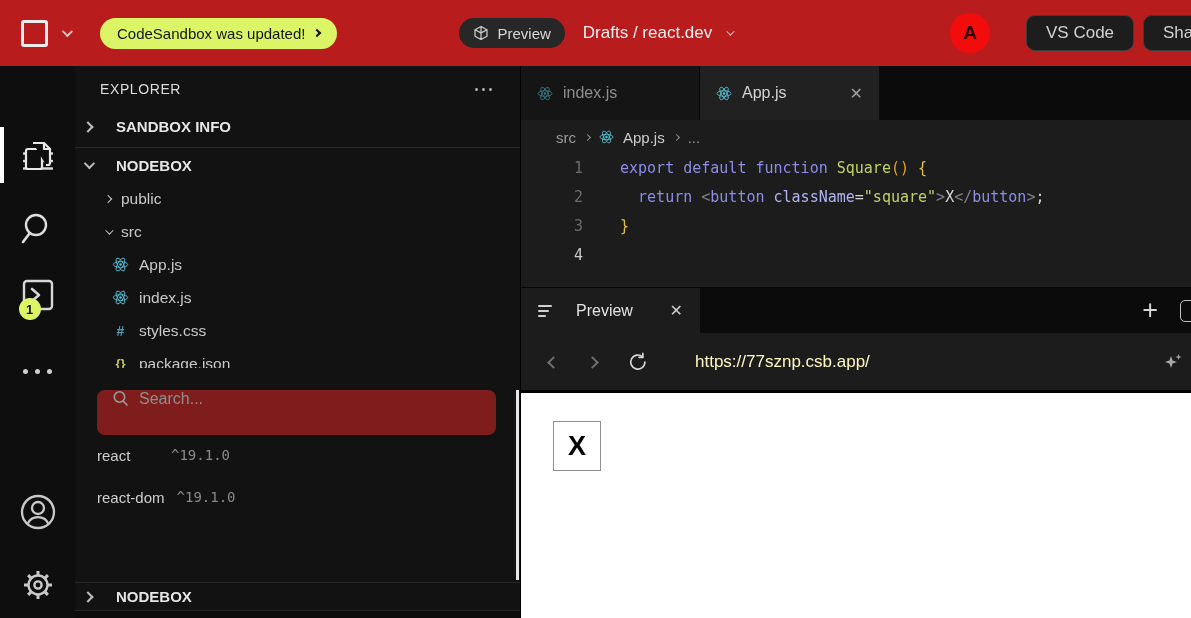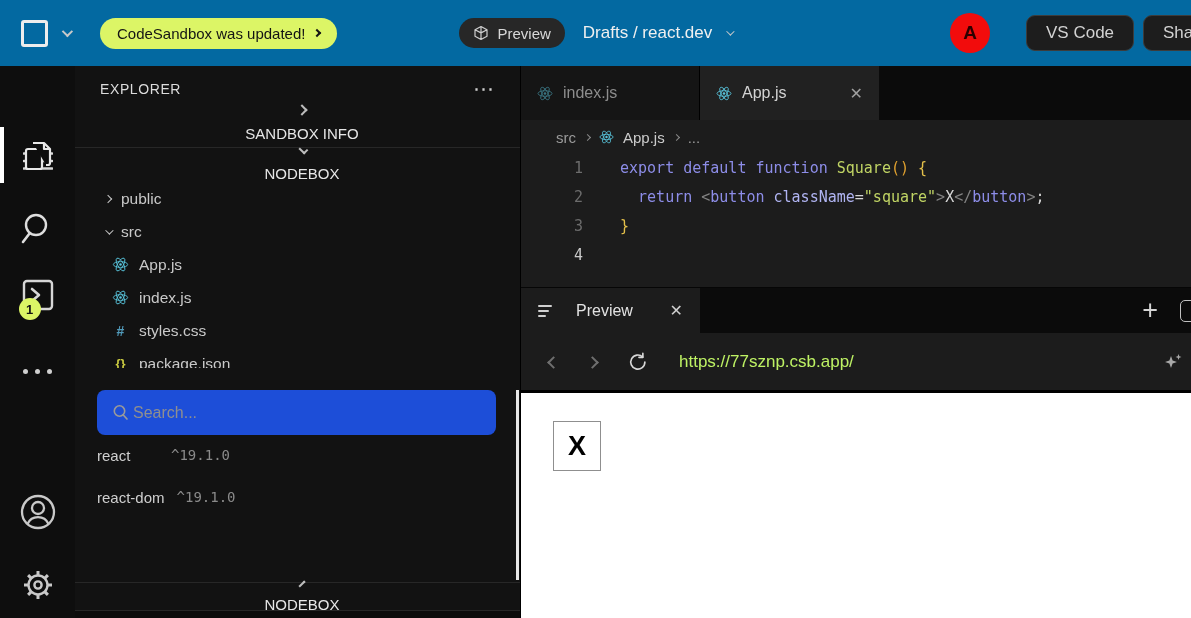--- a/index.html
+++ b/index.html
@@ -1,20 +1,20 @@
 <!DOCTYPE html>
 <html><head>
 <meta charset="utf-8">
 <style>
   * { box-sizing: border-box; margin: 0; padding: 0; }
   html,body { width:1191px; height:618px; overflow:hidden; background:#000;
     font-family:"Liberation Sans", sans-serif; }
 
   
-  .topbar { height:66px; background:#0369a1; display:flex; align-items:center; position:relative; }
+  .topbar { height:66px; background:#b91c1c; display:flex; align-items:center; position:relative; }
   .logo-box { width:27px; height:27px; border:3px solid #ededed; border-radius:3px; margin-left:21px; }
   .chev { display:inline-block; width:8px; height:8px; border-right:2px solid #c9c9c9; border-bottom:2px solid #c9c9c9; }
   .chev.down { transform:rotate(45deg) translateY(-2px); }
   .chev.right { transform:rotate(-45deg); }
   .chev.left  { transform:rotate(135deg); }
   .chev.small { width:6px; height:6px; border-width:1.5px; }
   .topbar .logo-chev { margin-left:14px; }
   .update-pill { margin-left:30px; height:31px; display:flex; align-items:center; gap:9px;
     background:#dcf566; color:#141414; border-radius:16px; padding:0 17px; font-size:15px; cursor:pointer; }
   .update-pill .chev { border-color:#141414; width:6px; height:6px; border-width:2px; }
@@ -43,36 +43,36 @@
     display:flex; align-items:center; justify-content:center; }
   .dots3 { display:flex; gap:7px; }
   .dots3 i { width:5px; height:5px; border-radius:50%; background:#cfcfcf; }
 
   
   .sidebar { width:446px; background:#121212; border-right:1px solid #000; flex:none;
     display:flex; flex-direction:column; position:relative; }
   .sb-header { height:40px; display:flex; align-items:center; justify-content:space-between;
     padding:6px 24px 0 25px; color:#dcdcdc; font-size:14px; letter-spacing:.6px; }
   .sb-more { color:#cfcfcf; font-size:21px; letter-spacing:2px; line-height:10px; cursor:pointer; }
-  .sec-row { display:flex; align-items:center; gap:11px; padding-left:9px;
-    color:#e6e6e6; font-size:15px; font-weight:400; cursor:pointer;flex-direction:column; }
+  .sec-row { display:flex; align-items:center; gap:24px; padding-left:9px;
+    color:#e6e6e6; font-size:15px; font-weight:700; cursor:pointer; }
   .sec-row .chev { border-color:#bdbdbd; }
   .row-sandboxinfo { height:42px; border-bottom:1px solid #272727; }
   .row-nodebox { height:34px; }
   .tree { height:186px; overflow:hidden; }
   .tree-row { height:33px; display:flex; align-items:center; gap:10px;
     color:#c9c9c9; font-size:15.5px; cursor:pointer; }
   .tree-folder { padding-left:30px; }
   .tree-file { padding-left:37px; }
   .ficon { width:17px; text-align:center; font-size:14px; font-weight:bold; flex:none; }
   .ficon.css { color:#519aba; }
   .ficon.json { color:#cbcb41; font-size:13px; }
   .row-deps { height:30px; border-top:1px solid #272727; }
-  .dep-search { margin:22px 24px 0 22px; height:45px; background:#1d4ed8; border-radius:8px;
-    display:flex; align-items:center; gap:4px; padding:0 15px; }
+  .dep-search { margin:22px 24px 0 22px; height:45px; background:#7f1d1d; border-radius:8px;
+    display:flex; align-items:flex-start; gap:10px; padding:0 15px; }
   .dep-search input { flex:1; background:transparent; border:none; outline:none;
     color:#bdbdbd; font-size:16px; font-family:"Liberation Sans",sans-serif; }
   .dep-search input::placeholder { color:#8f8f8f; }
   .dep-row { display:flex; align-items:center; padding-left:22px; height:40px; }
   .dep-row:first-of-type { margin-top:20px; }
   .dep-name { color:#cfcfcf; font-size:15px; min-width:62px; }
   .dep-ver { margin-left:12px; color:#8a8a8a; font-size:14px; font-family:"DejaVu Sans Mono",monospace; }
   .row-outline { height:29px; margin-top:auto; border-top:1px solid #272727; border-bottom:1px solid #272727; }
   .sb-bottomstrip { height:7px; background:#0c0c0c; }
   .sb-scroll { position:absolute; right:1px; top:324px; width:3px; height:190px; background:#e8e8e8; }
@@ -112,21 +112,21 @@
   .list-icon i:nth-child(1){ width:14px; } .list-icon i:nth-child(2){ width:11px; }
   .list-icon i:nth-child(3){ width:8px; }
   .ptab-close { margin-left:auto; color:#cfcfcf; font-size:16px; }
   .pstrip-right { margin-left:auto; display:flex; align-items:center; gap:22px; margin-right:-11px; }
   .plus-btn { color:#d5d5d5; font-size:27px; font-weight:200; line-height:1; cursor:pointer; }
   .half-icon { width:22px; height:22px; border:1.5px solid #c0c0c0; border-radius:5px; flex:none; }
 
   .urlbar { height:57px; background:#1c1c1c; display:flex; align-items:center;
     padding:0 14px 0 28px; gap:30px; flex:none; overflow:hidden; }
   .nav-chev { cursor:pointer; } .nav-chev .chev { border-color:#6f6f6f; width:9px; height:9px; }
-  .url-text { color:#bef264; font-size:17px; }
+  .url-text { color:#fef9c3; font-size:17px;margin-left:16px; }
   .sparkle { margin-left:auto; margin-right:-7px; color:#a8a8a8; flex:none; }
 
   .preview-body { flex:1; background:#ffffff; border-top:3px solid #000; position:relative; }
   .square-btn { position:absolute; left:32px; top:28px; width:48px; height:50px;
     background:#fff; border:1px solid #8f8f8f; color:#000; font-weight:bold; font-size:27px;
     display:flex; align-items:center; justify-content:center;
     font-family:"Liberation Sans",sans-serif; cursor:pointer; }
 
   svg { display:block; }
 </style>

